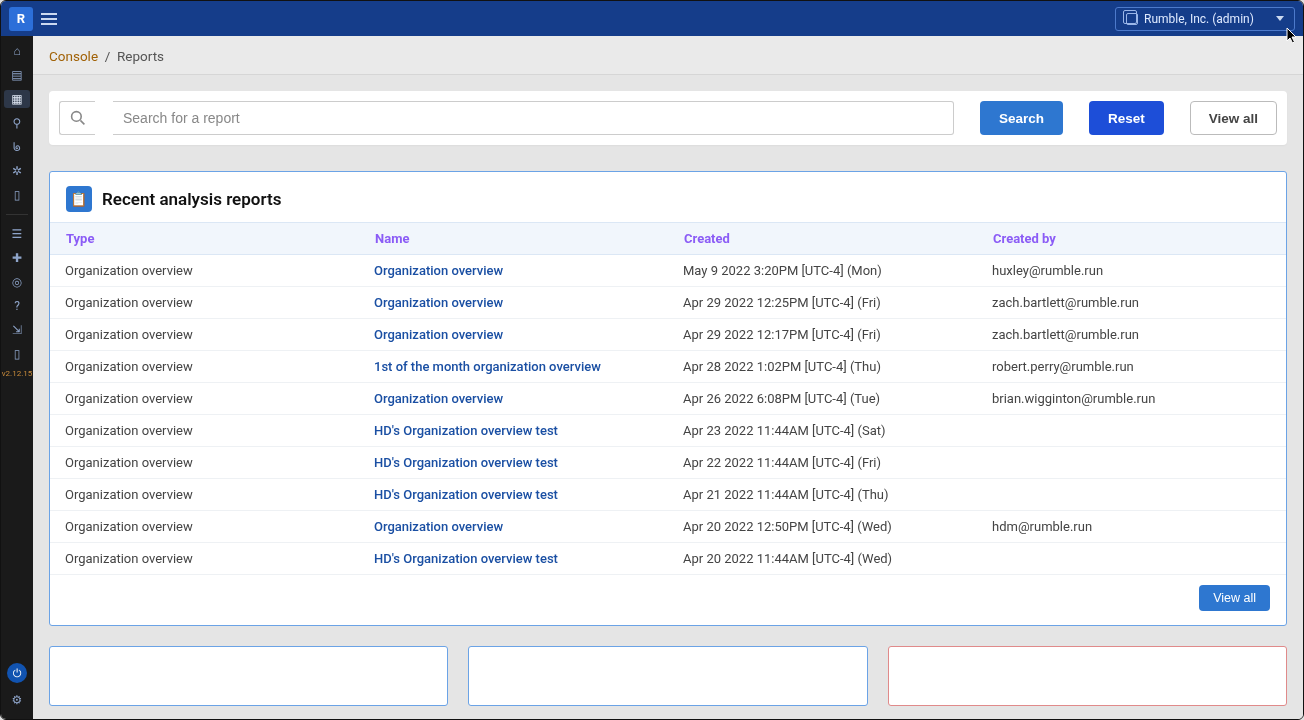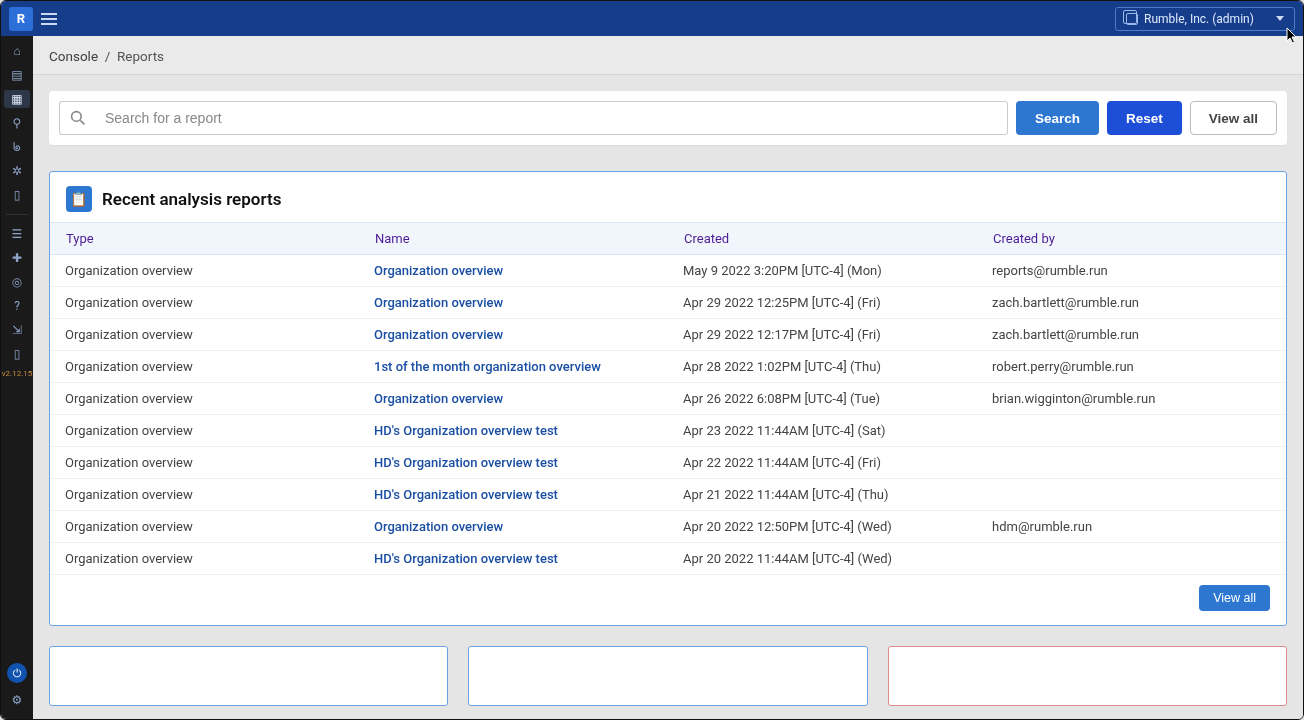--- a/index.html
+++ b/index.html
@@ -97,29 +97,29 @@
   .main::-webkit-scrollbar { width: 14px; }
   .main::-webkit-scrollbar-track { background: #d0d0d0; }
   .main::-webkit-scrollbar-thumb { background: #888; border-radius: 7px; }
 
   .breadcrumb {
     padding: 12px 16px 10px 16px;
     font-size: 13.5px; color: #555;
     border-bottom: 1px solid #d6d6d6;
     background: #eaeaea;
   }
-  .breadcrumb a { color: #404040; text-decoration: none; margin-top: 16px; }
+  .breadcrumb a { color: #a16207; text-decoration: none; margin-top: 16px; }
 
   .content-pad { padding: 16px; }
 
   .search-card {
     background: #fff;
     border-radius: 4px;
     padding: 10px;
-    display: flex; align-items: flex-end; gap: 0;
+    display: flex; align-items: flex-end; gap: 18px;
     margin-bottom: 26px;
     box-shadow: 0 1px 2px rgba(0,0,0,0.04);
   }
   .search-icon-box {
     width: 36px; height: 34px;
     border: 1px solid #ccc; border-right: none;
     border-radius: 3px 0 0 3px;
     display:flex; align-items:center; justify-content:center;
     color:#888;
   }
@@ -165,22 +165,22 @@
   }
   .panel-title { font-size: 17px; font-weight: 600; color: #111; }
 
   table.reports {
     width: 100%;
     border-collapse: collapse;
     font-size: 13px;
   }
   table.reports thead th {
     text-align: left;
-    font-weight: 400;
-    color: #4c1d95;
+    font-weight: 700;
+    color: #8b5cf6;
     padding: 8px 16px;
     background: #f1f6fc;
     border-top: 1px solid #dbe7f5;
     border-bottom: 1px solid #dbe7f5;
   }
   table.reports tbody td {
     padding: 8px 15px;
     border-bottom: 1px solid #eef1f4;
     color: #444;
   }
@@ -298,21 +298,21 @@
                 <th class="col-name">Name</th>
                 <th class="col-created">Created</th>
                 <th class="col-by">Created by</th>
               </tr>
             </thead>
             <tbody id="rows">
                 <tr>
                   <td>Organization overview</td>
                   <td class="name"><a href="#">Organization overview</a></td>
                   <td>May 9 2022 3:20PM [UTC-4] (Mon)</td>
-                  <td>reports@rumble.run</td>
+                  <td>huxley@rumble.run</td>
                 </tr>
                 <tr>
                   <td>Organization overview</td>
                   <td class="name"><a href="#">Organization overview</a></td>
                   <td>Apr 29 2022 12:25PM [UTC-4] (Fri)</td>
                   <td>zach.bartlett@rumble.run</td>
                 </tr>
                 <tr>
                   <td>Organization overview</td>
                   <td class="name"><a href="#">Organization overview</a></td>

